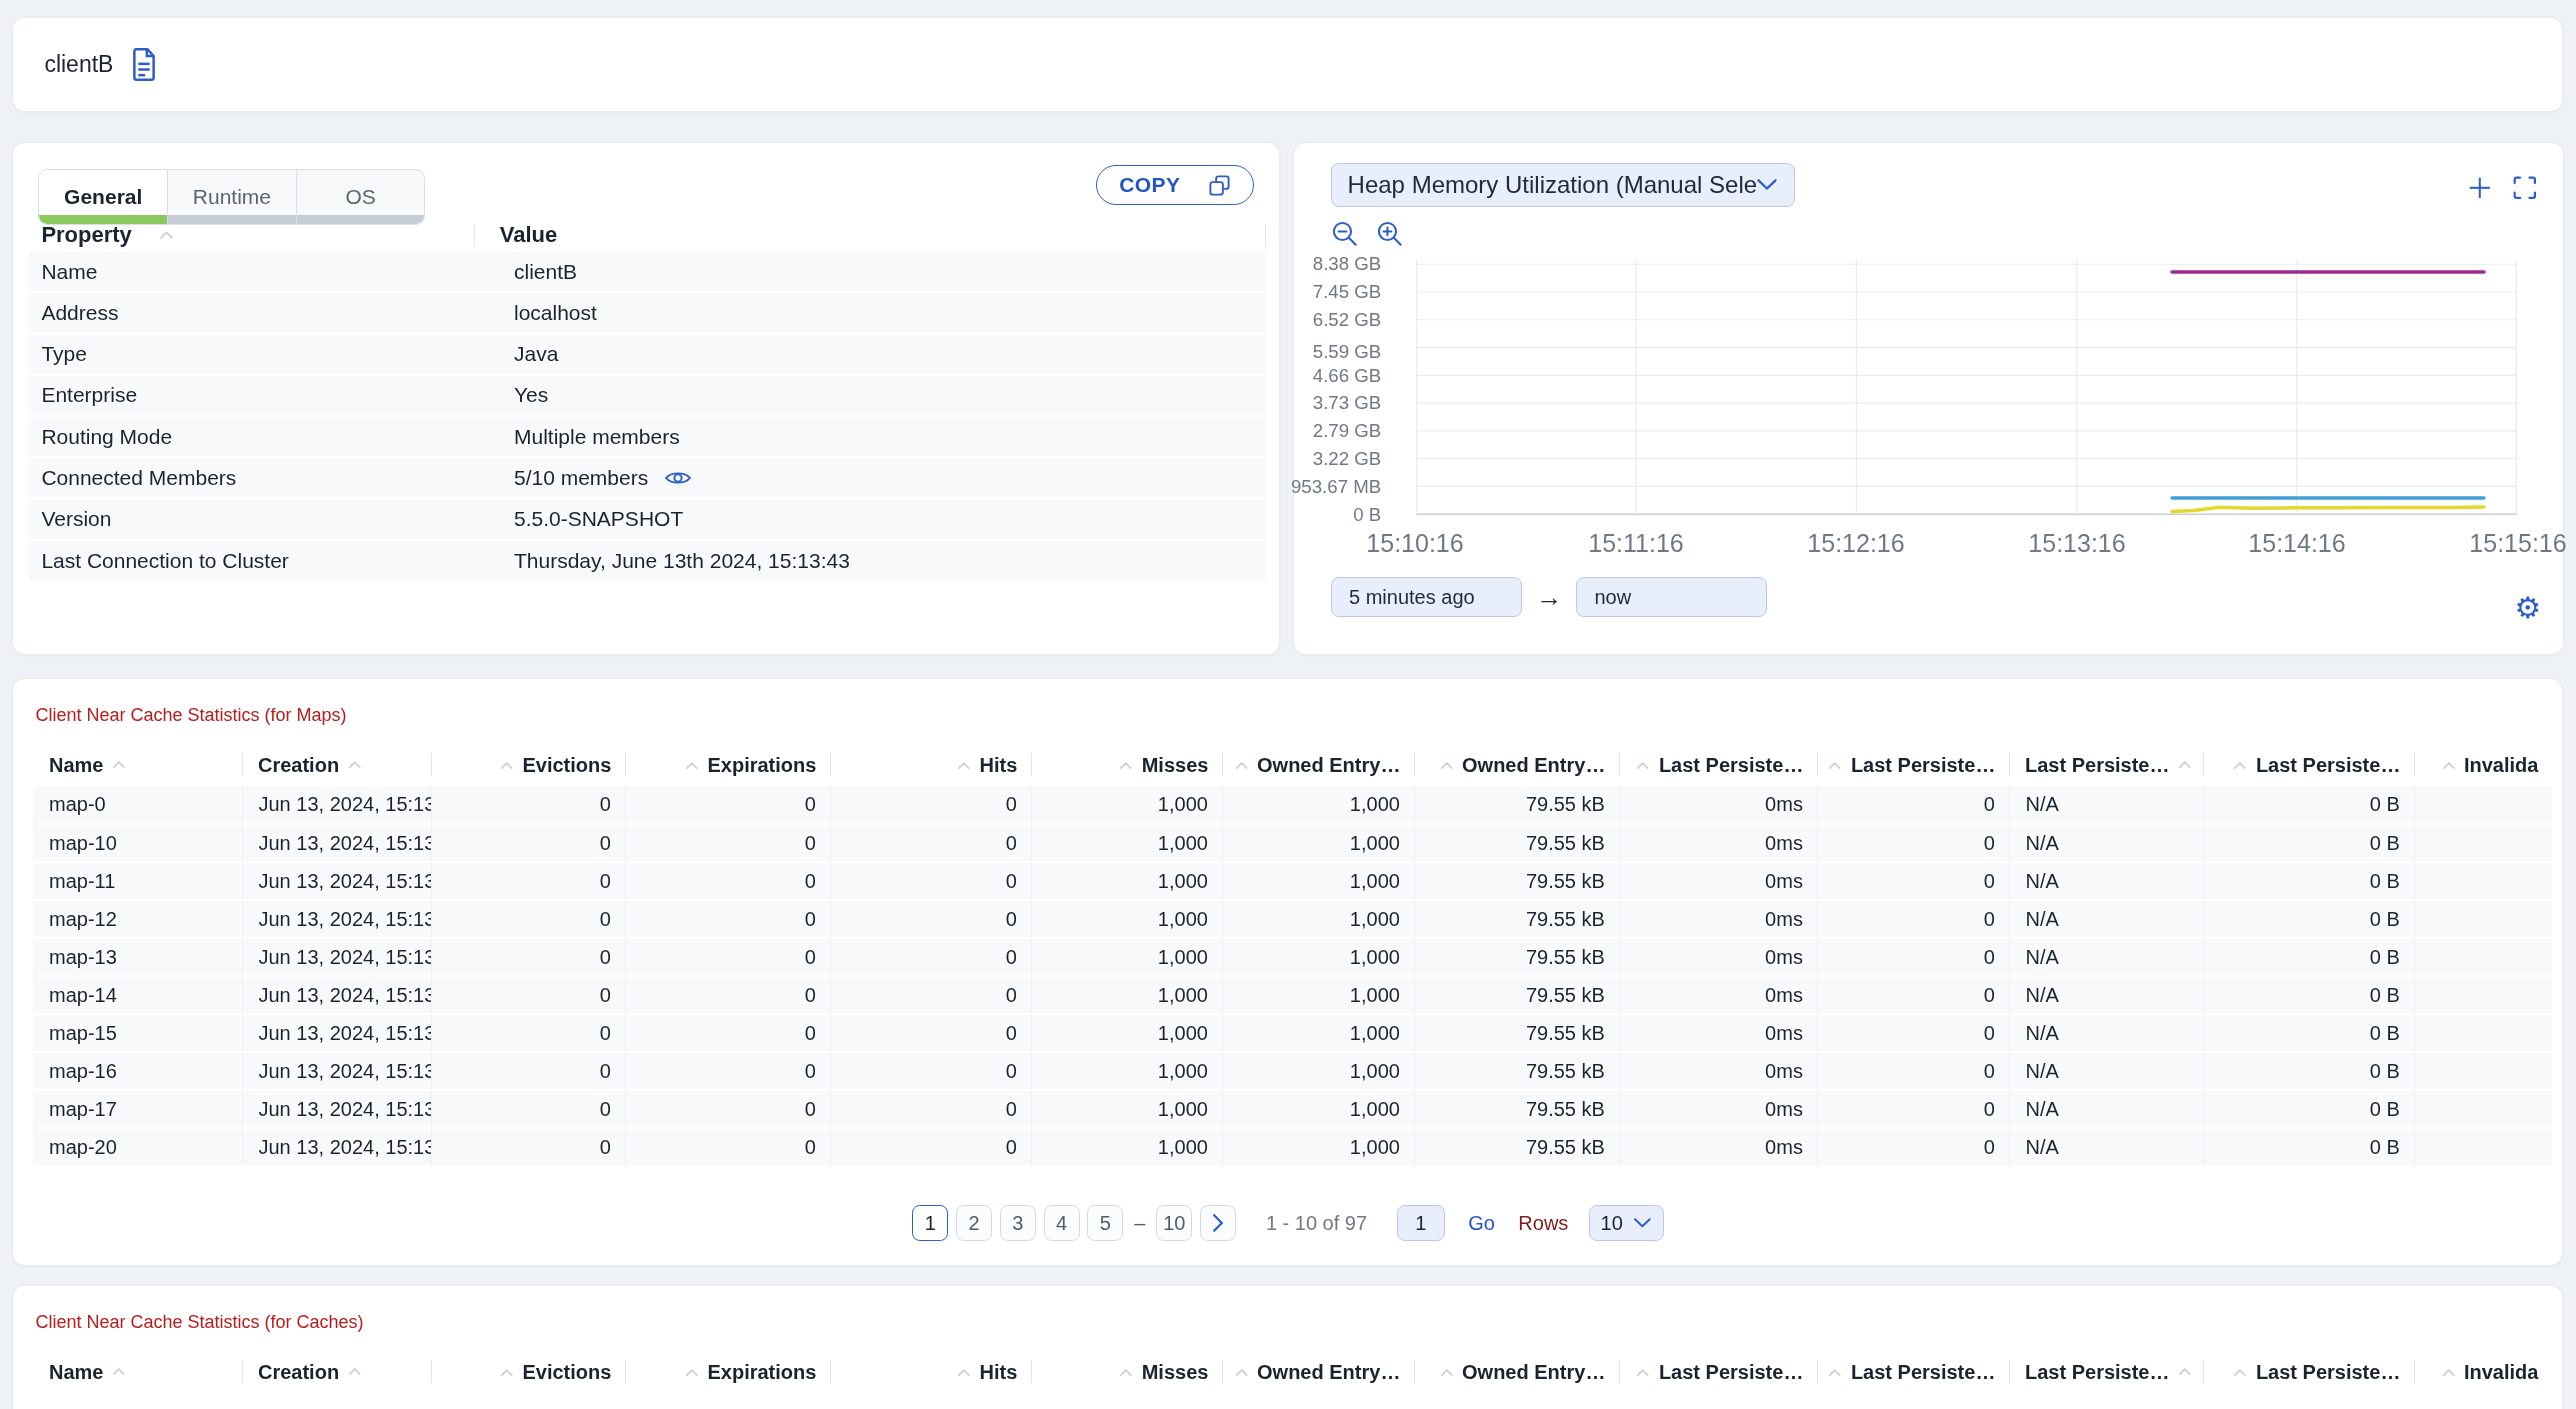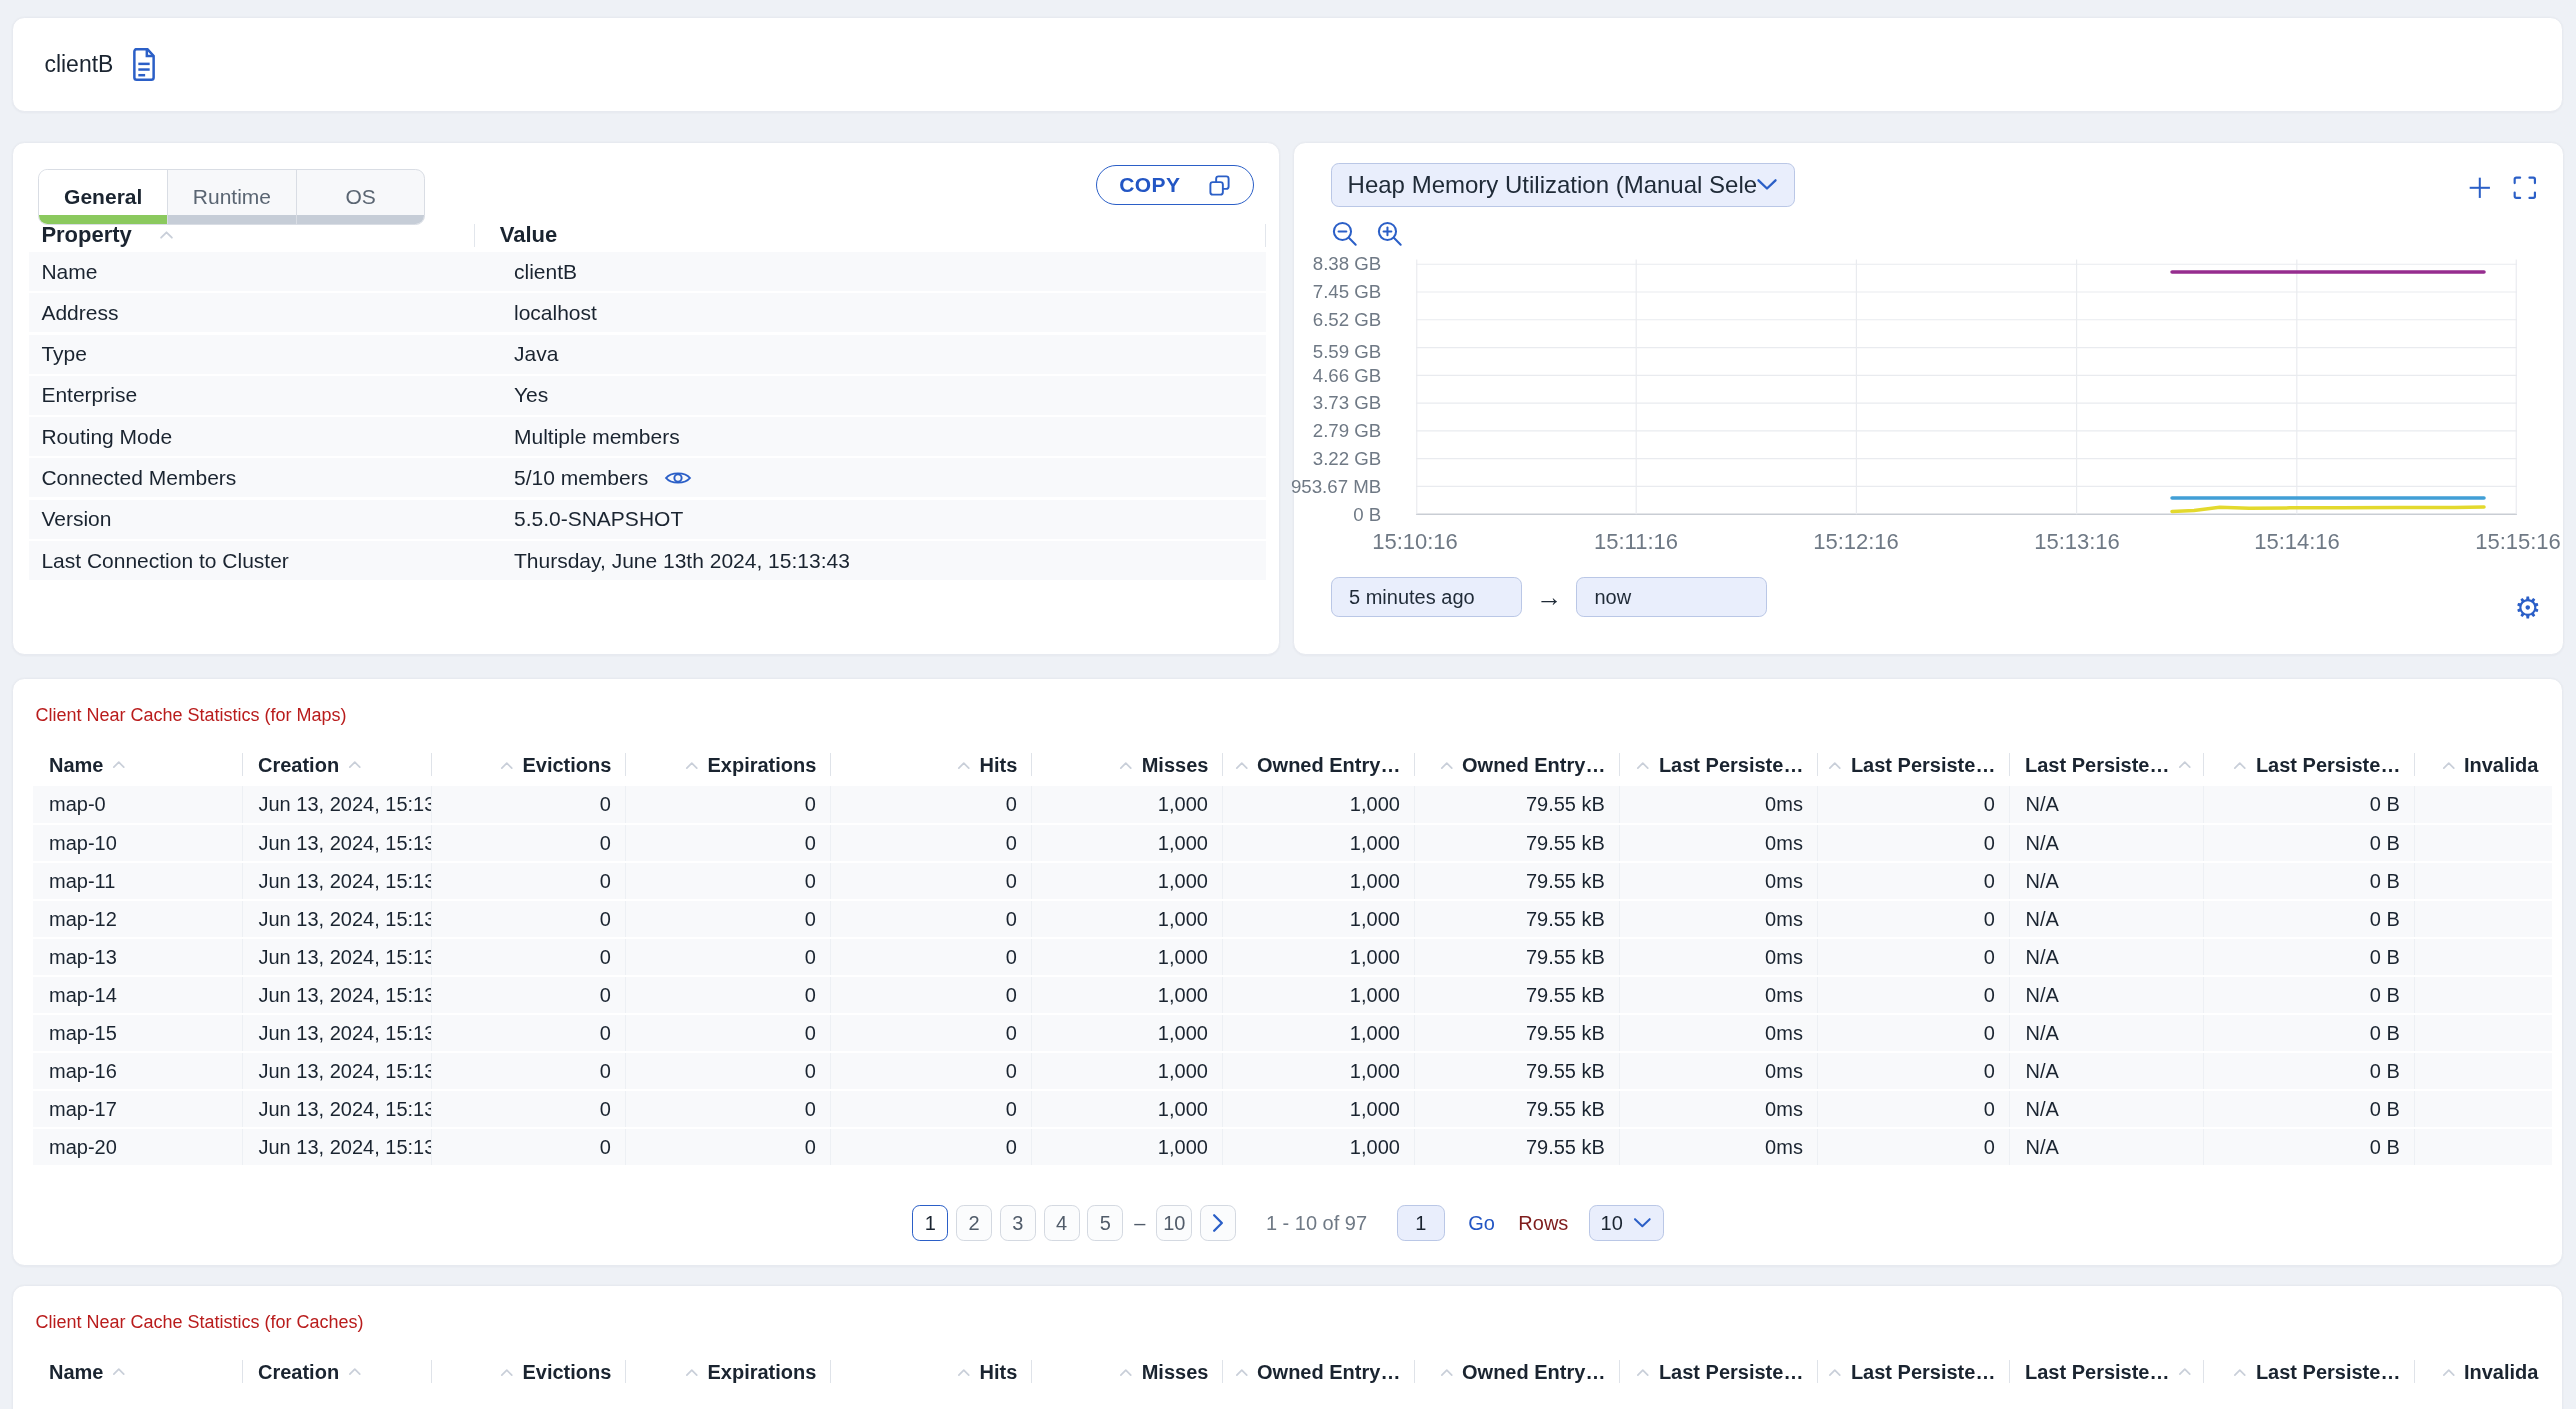--- a/index.html
+++ b/index.html
@@ -52,21 +52,21 @@
       display:flex; align-items:center; padding:0 15.6px; font-size:24px; color:#202b38; cursor:pointer; }
   .metric-select span { flex:1; white-space:nowrap; overflow:hidden; }
   .icon-btn { cursor:pointer; display:inline-flex; }
   #zoom-icons { position:absolute; left:36px; top:76px; display:flex; gap:15.6px; }
   #plus-icon { position:absolute; right:68px; top:29.6px; }
   #fullscreen-icon { position:absolute; right:23px; top:29.6px; }
   #y-labels { position:absolute; left:0; top:115px; width:92px; height:264px; }
   #y-labels div { position:absolute; right:4.7px; font-size:18.7px; color:#6f7985; white-space:nowrap; }
   #chart-wrap { position:absolute; left:121px; top:115px; width:1103px; height:264px; }
   #x-labels { position:absolute; left:121px; top:386px; width:1103px; height:23px; }
-  #x-labels div { position:absolute; transform:translateX(-50%); font-size:22px; color:#6f7985; white-space:nowrap; }
+  #x-labels div { position:absolute; transform:translateX(-50%); font-size:25px; color:#6f7985; white-space:nowrap; }
   .time-range { position:absolute; left:37px; top:434px; display:flex; align-items:center; gap:14px; }
   .time-input { width:191px; height:40px; background:#e9eefc; border:1.2px solid #bac7e6; border-radius:7.8px;
                 padding:0 17px; font-size:20px; color:#1f2a37; font-family:inherit; }
   .arrow-glyph { font-size:26.4px; color:#1f2a37; }
   #gear-icon { position:absolute; right:22px; bottom:31px; font-size:29.6px; color:#2b5fc7; cursor:pointer; line-height:1; }
 
   
   .section-title { position:absolute; left:22px; top:26.4px; font-size:18px; color:#b91c1c; }
   .stats-table { position:absolute; left:20px; top:65px; border-collapse:collapse; table-layout:fixed; width:2518px; }
   .stats-table th { height:42px; font-size:20px; font-weight:bold; color:#1a2430; position:relative; cursor:pointer; }

